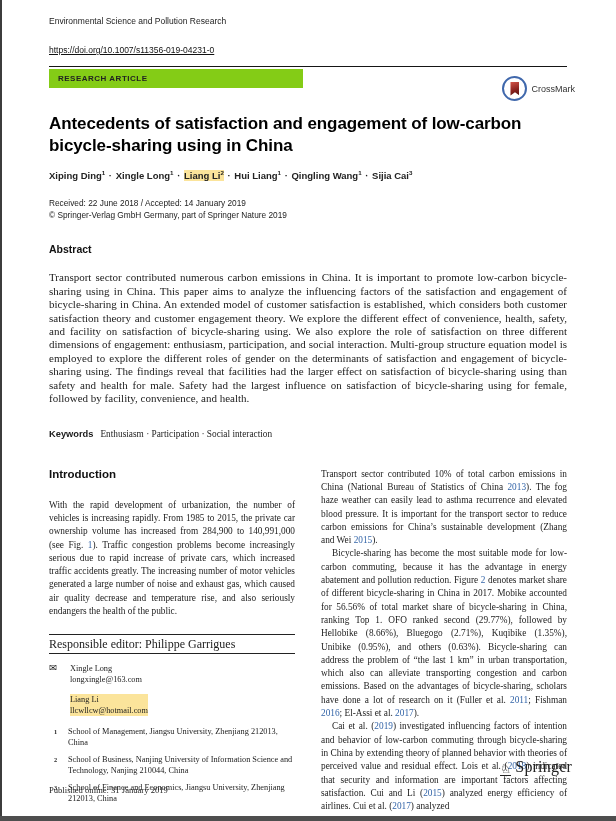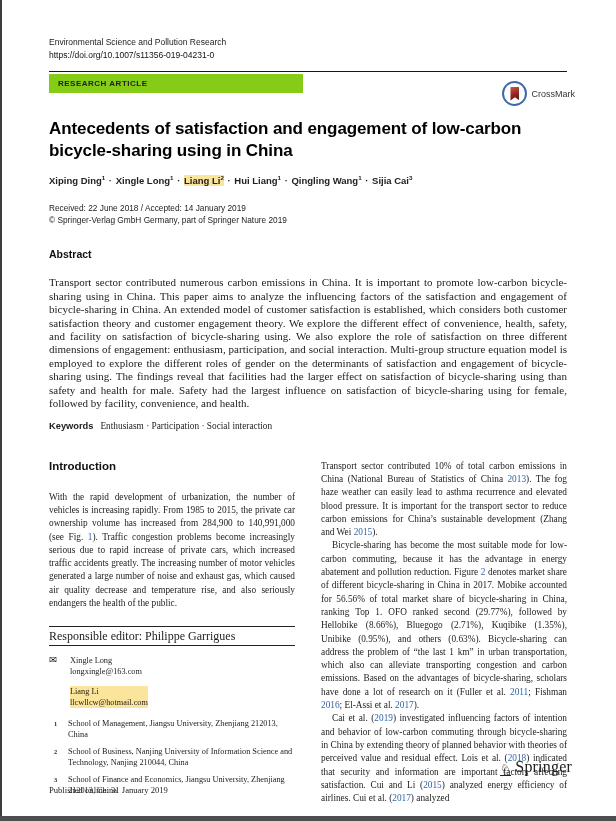--- a/index.html
+++ b/index.html
@@ -4,23 +4,23 @@
 <style>
   html,body { margin:0; padding:0; background:#ffffff; }
   .page {
     position:relative; width:616px; height:821px; background:#fff;
     font-family:"Liberation Serif", serif; color:#1c1c1c; overflow:hidden;
   }
   .edge-left  { position:absolute; left:0; top:0; width:2px; height:100%; background:#3c3c3c; }
   .edge-bottom{ position:absolute; left:0; bottom:0; width:100%; height:5px; background:#4e4e4e; }
   .content { position:absolute; left:49px; top:0; width:518px; }
 
-  .masthead { padding-top:37px; }
+  .masthead { padding-top:16px; }
   .journal-name { font:400 8.5px "Liberation Sans", sans-serif; color:#222; }
-  .doi { font:400 8.5px "Liberation Sans", sans-serif; color:#111; margin-top:3px; }
+  .doi { font:400 8.5px "Liberation Sans", sans-serif; color:#111; margin-top:19px;text-decoration:underline; }
 
   .banner-row { position:relative; border-top:1.6px solid #151515; margin-top:11px; }
   .banner {
     display:inline-block; background:#84cc16; width:254px; box-sizing:border-box;
     font:700 8px "Liberation Sans", sans-serif; letter-spacing:.5px;
     padding:5px 0 5px 9px; margin-top:1px; color:#222;
   }
   .crossmark { position:absolute; right:-8px; top:9px; display:flex; align-items:center; gap:4px; cursor:pointer; }
   .cm-circle {
     width:21px; height:21px; border-radius:50%; border:2.5px solid #4068ac; background:#fff;
@@ -41,21 +41,21 @@
   .authors sup { font-size:6.2px; font-weight:700; }
   .author-sep { padding:0 1px; }
   .hl { background:#fbe49b; }
 
   .dates-block { margin-top:17px; font:400 8.3px/11.5px "Liberation Sans", sans-serif; color:#222; }
 
   .abstract { margin-top:22px; }
   .abstract-h { font:700 10.5px "Liberation Sans", sans-serif; color:#111; }
   .abstract-p { margin-top:16px; font-size:11px; line-height:13.45px; text-align:justify; }
 
-  .keywords { margin-top:10px; font-size:9.3px; }
+  .keywords { margin-top:23px; font-size:9.3px; }
   .kw-label { font:700 9.3px "Liberation Sans", sans-serif; margin-right:7px; }
 
   .columns { display:flex; gap:26px; margin-top:29px; }
   .col { width:246px; font-size:9.3px; line-height:13.3px; text-align:justify; }
   .col h2 { font:700 11.5px "Liberation Sans", sans-serif; margin:0 0 19px 0; color:#111; }
   .col p { margin:0; }
   .col p.indent { text-indent:11px; }
   .col p + p { margin-top:0; }
   .seg-link { color:#3465a8; }
 

